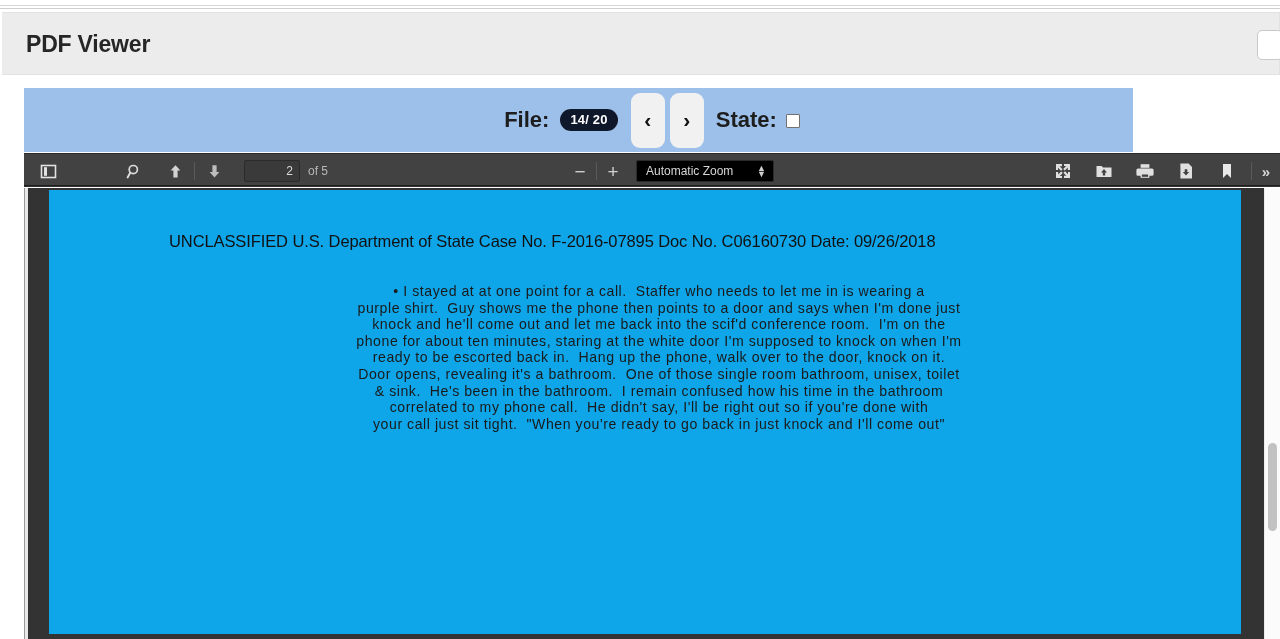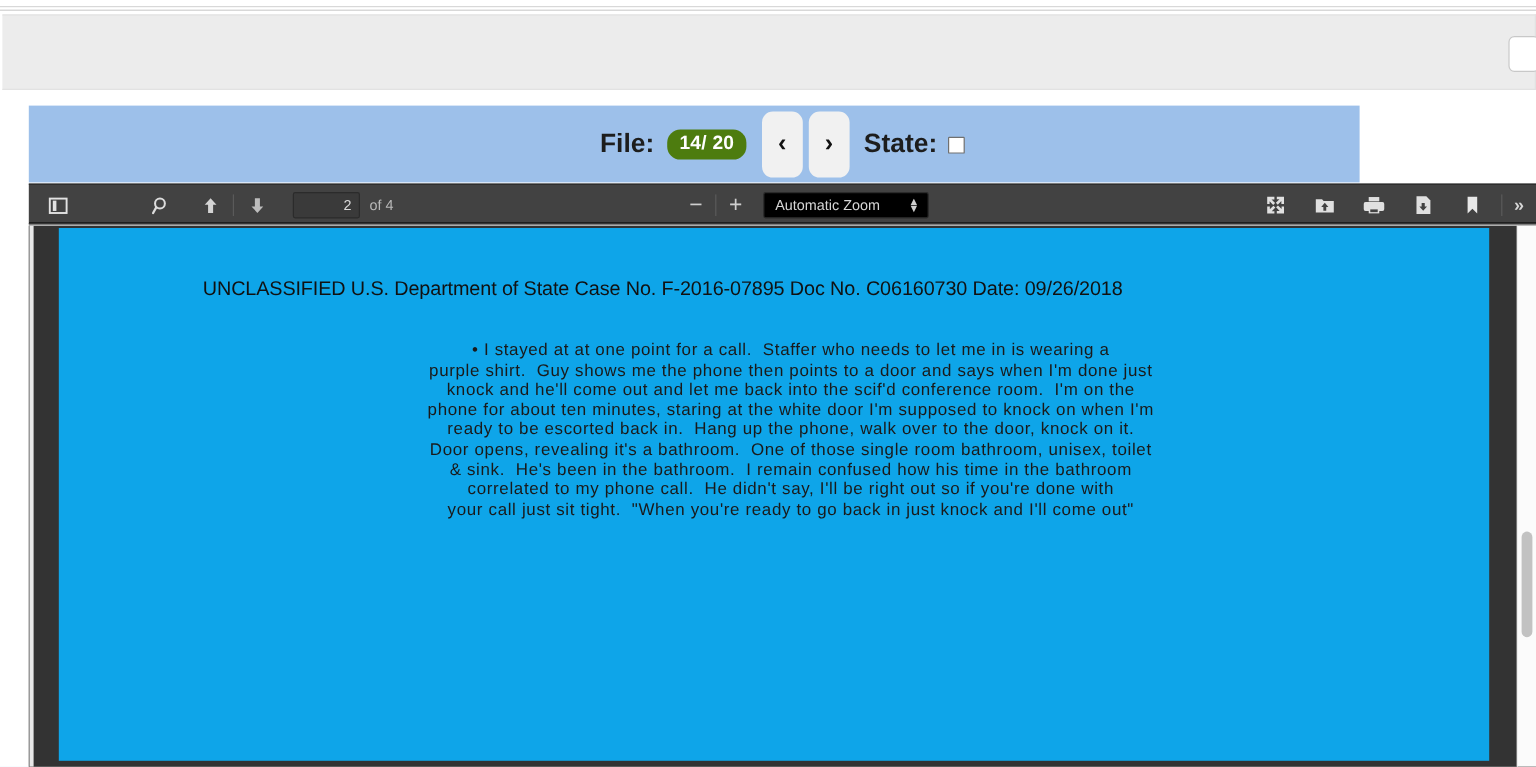--- a/index.html
+++ b/index.html
@@ -54,23 +54,23 @@
     width: 1256px; height: 64px;
     display: flex; align-items: center; justify-content: center;
     gap: 0px;
   }
   .file-label {
     font-size: 22px; font-weight: bold; color: #1d1d1d;
     margin-right: 11px;
   }
   .file-counter {
     display: inline-block;
-    background: #4d7c0f;
+    background: #0f172a;
     color: #ffffff;
-    font-size: 16px; font-weight: bold;
+    font-size: 13px; font-weight: bold;
     padding: 4px 10px 5px 10px;
     border-radius: 11px;
     line-height: 1;
     margin-right: 13px;
     letter-spacing: 0.2px;
   }
   .nav-btn {
     width: 34px; height: 55px;
     background: #f1f1f1;
     border: none;
@@ -225,20 +225,21 @@
     text-align: center;
   }
 </style>
 </head>
 <body>
 
 <div class="top-rule-a"></div>
 <div class="top-rule-b"></div>
 
 <div class="app-header">
+  <div class="app-title">PDF Viewer</div>
   <div class="header-corner-button"></div>
 </div>
 
 <div class="file-bar">
   <div class="file-bar-inner">
     <span class="file-label">File:</span>
     <span class="file-counter">14/ 20</span>
     <button class="nav-btn prev">‹</button>
     <button class="nav-btn next">›</button>
     <span class="select-label">State:</span>
@@ -271,21 +272,21 @@
 
     <div class="tb-sep"></div>
 
     <div class="tb-btn">
       <svg class="tb-icon" width="17" height="17" viewBox="0 0 17 17">
         <path d="M8.5 14.4 L3.6 9.0 L6.4 9.0 L6.4 2.2 L10.6 2.2 L10.6 9.0 L13.4 9.0 Z" fill="#bdbdbd"></path>
       </svg>
     </div>
 
     <input class="page-input" type="text" value="2" style="">
-    <span class="page-of">of 4</span>
+    <span class="page-of">of 5</span>
   </div>
 
   <div class="tb-mid">
     <div class="zoom-sym">−</div>
     <div class="tb-sep"></div>
     <div class="zoom-sym">+</div>
     <div class="zoom-select">
       <span>Automatic Zoom</span>
       <span class="spinner">▲<br>▼</span>
     </div>

